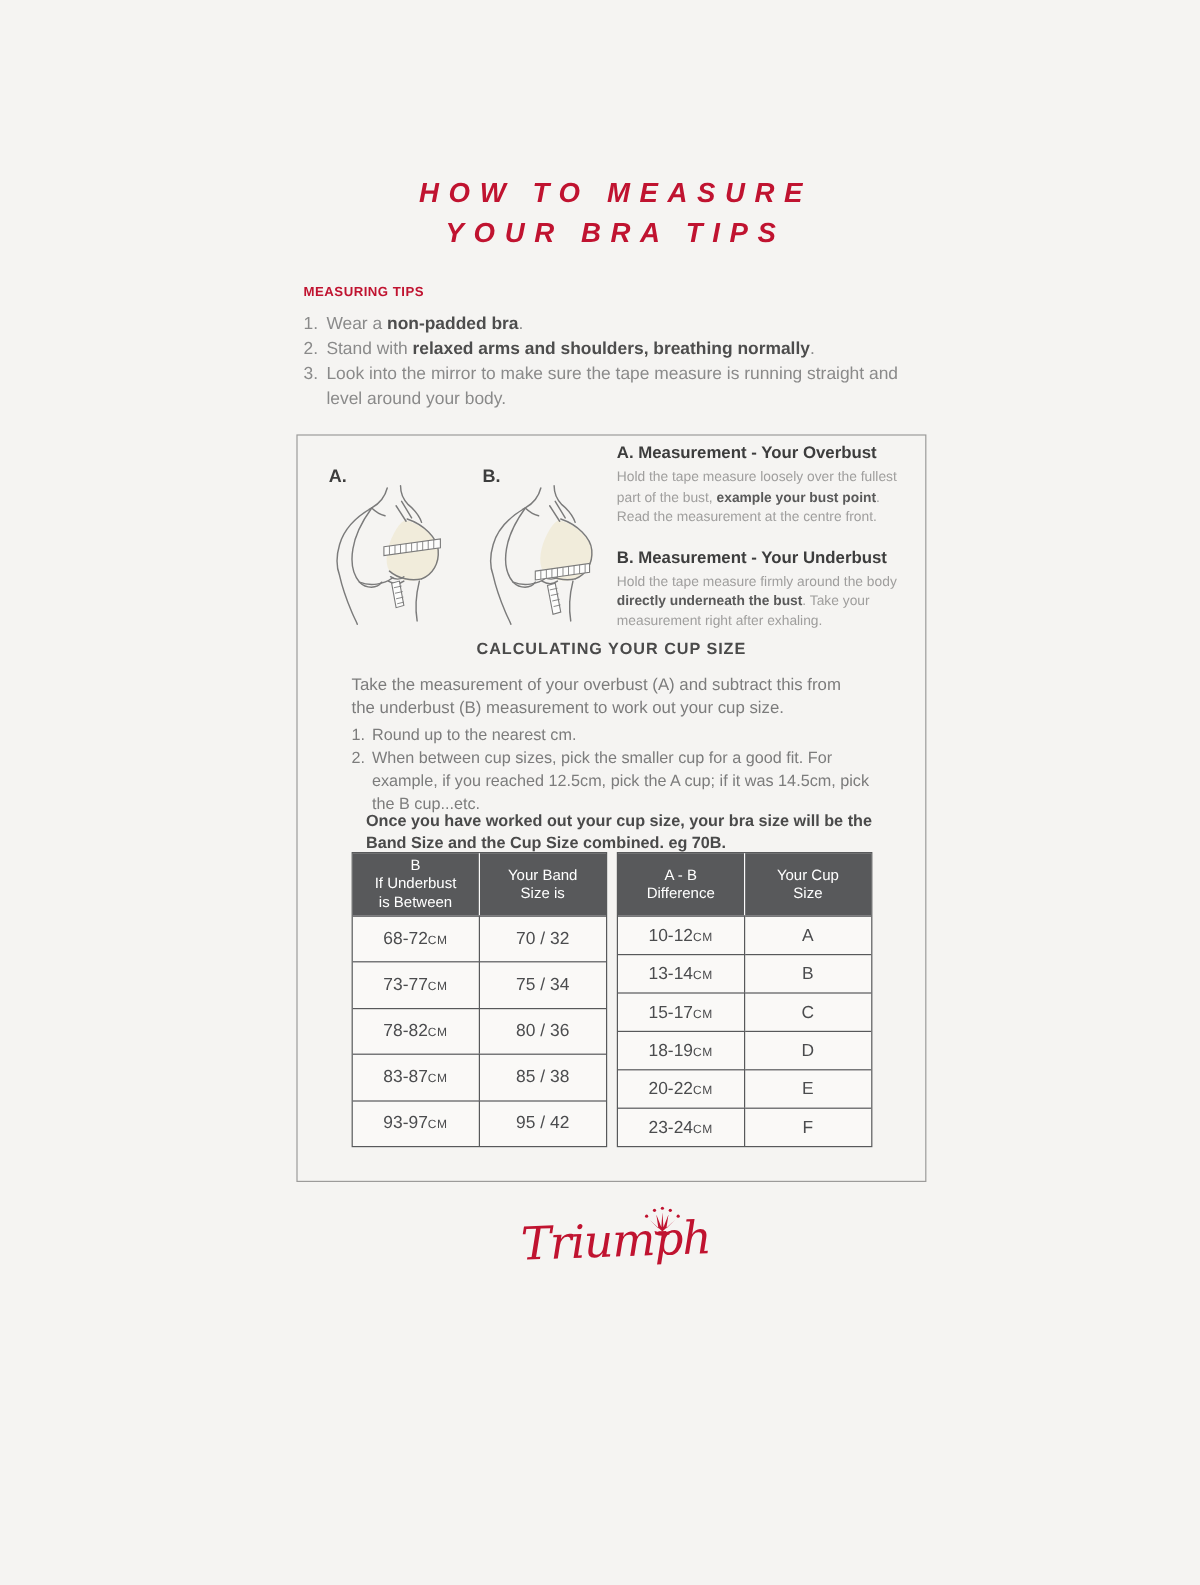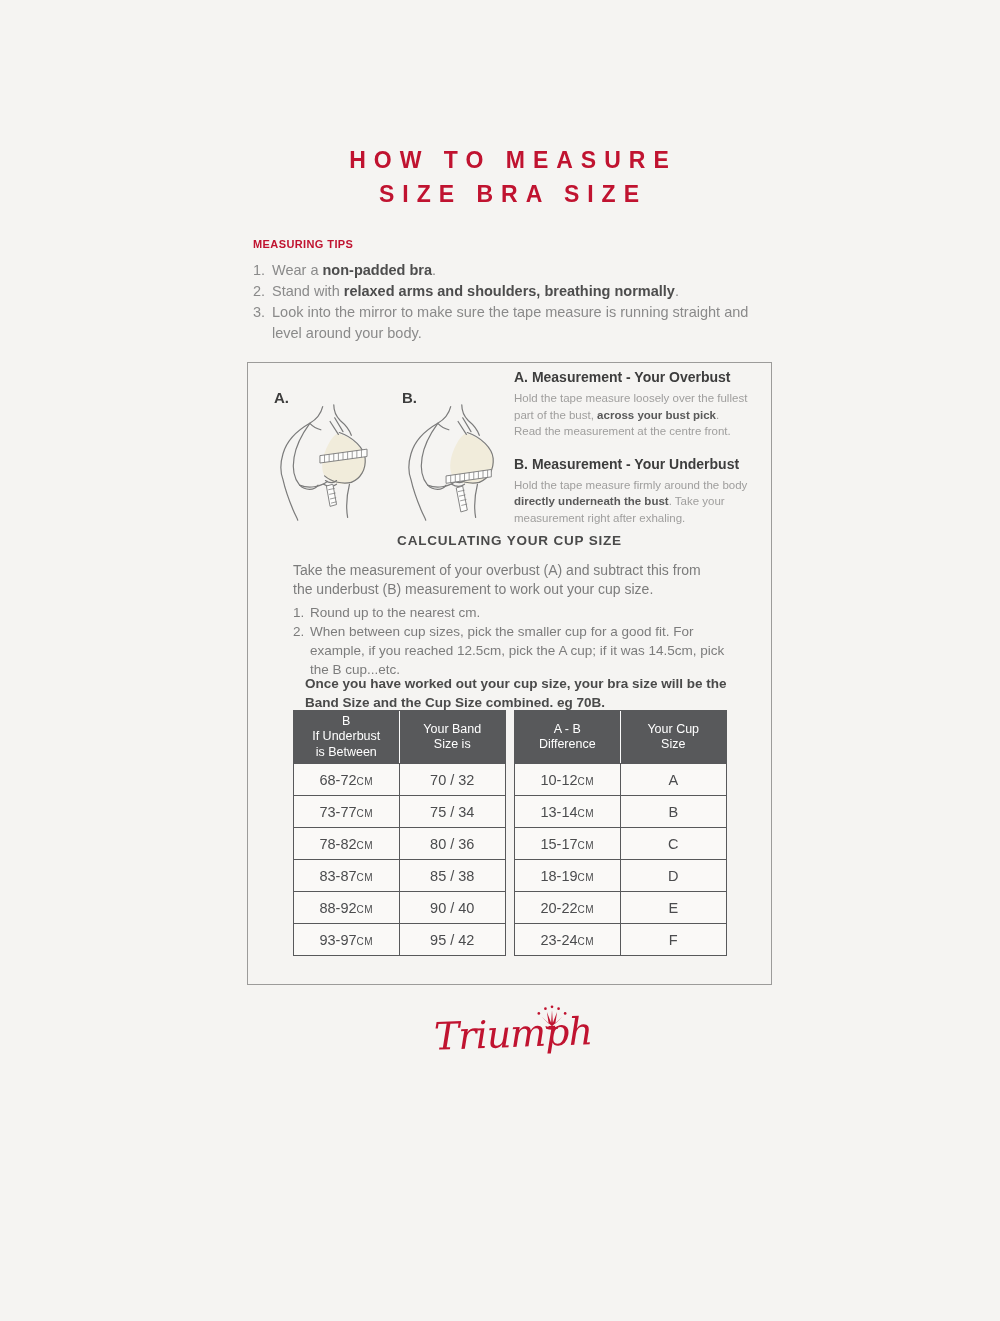--- a/index.html
+++ b/index.html
@@ -1,20 +1,20 @@
 <!DOCTYPE html>
 <html><head>
 <meta charset="utf-8">
 <style>
   html,body{margin:0;padding:0;}
   body{background:#f5f4f2;font-family:"Liberation Sans",sans-serif;}
   .page{position:relative;width:1000px;height:1321px;background:#f5f4f2;overflow:hidden;margin:0 auto;}
 
   
-  .title{position:absolute;left:253px;top:143px;width:520px;text-align:center;color:#c01330;}
+  .title{position:absolute;left:253px;top:143px;width:520px;text-align:center;color:#c01330;font-style:italic;}
   .title-line{font-size:23px;font-weight:bold;letter-spacing:8px;line-height:34px;}
 
   
   .tips{position:absolute;left:253px;top:238px;width:520px;}
   .tips-heading{margin:0 0 10px 0;font-size:11px;font-weight:bold;color:#c01330;letter-spacing:.4px;}
   .tips-list{list-style:none;margin:0;padding:0;}
   .tips-list li{display:flex;font-size:14.5px;line-height:21px;color:#8a8a8a;}
   .tips-list .num{width:19px;flex:0 0 19px;}
   .tips-list strong{color:#4d4d4d;font-weight:bold;}
 
@@ -82,21 +82,21 @@
     <path class="lineart" d="M46 22 C38 33 31 46 29 59 C27 71 29 82 35 89 C41 95 51 95 55 89"></path>
     <path class="lineart" d="M35 89 C45 93 57 91 65 85"></path>
     <path class="lineart" d="M63 84 C67 87 72 87 75 84 M61 88 C66 91 71 91 75 88"></path>
   </symbol>
 </svg>
 
 <div class="page">
 
   <header class="title">
     <div class="title-line">HOW TO MEASURE</div>
-    <div class="title-line">SIZE BRA SIZE</div>
+    <div class="title-line">YOUR BRA TIPS</div>
   </header>
 
   <section class="tips">
     <h2 class="tips-heading">MEASURING TIPS</h2>
     <ol class="tips-list">
       <li>
         <span class="num">1.</span>
         <span class="txt"><span>Wear a </span><strong>non-padded bra</strong><span>.</span></span>
       </li>
       <li>
@@ -130,21 +130,21 @@
       <g>
         <polygon class="tapefill" points="55,79 104,72 104,80 55,87"></polygon>
         <path class="ticks" d="M60 78.3 L60 86.3 M65 77.6 L65 85.6 M70 76.9 L70 84.9 M75 76.1 L75 84.1 M80 75.4 L80 83.4 M85 74.7 L85 82.7 M90 74 L90 82 M95 73.3 L95 81.3 M100 72.6 L100 80.6"></path>
         <polygon class="tapefill" points="66,92 73,90 78,116 71,118"></polygon>
         <path class="ticks" d="M68 96 L75 94.5 M69 101 L76 99.5 M70.3 106 L77 104.5 M71.5 111 L77.8 109.5"></path>
       </g>
     </svg>
 
     <div class="m-col">
       <h3 class="m-heading">A. Measurement - Your Overbust</h3>
-      <p class="m-body"><span>Hold the tape measure loosely over the fullest part of the bust, </span><strong>across your bust pick</strong><span>. Read the measurement at the centre front.</span></p>
+      <p class="m-body"><span>Hold the tape measure loosely over the fullest part of the bust, </span><strong>example your bust point</strong><span>. Read the measurement at the centre front.</span></p>
       <h3 class="m-heading">B. Measurement - Your Underbust</h3>
       <p class="m-body"><span>Hold the tape measure firmly around the body </span><strong>directly underneath the bust</strong><span>. Take your measurement right after exhaling.</span></p>
     </div>
 
     <div class="calc-heading">CALCULATING YOUR CUP SIZE</div>
     <p class="calc-intro">Take the measurement of your overbust (A) and subtract this from the underbust (B) measurement to work out your cup size.</p>
 
     <ol class="calc-steps">
       <li>
         <span class="num">1.</span>
@@ -183,24 +183,20 @@
             <td><span>73-77</span><span class="unit">cm</span></td>
             <td>75 / 34</td>
           </tr>
           <tr>
             <td><span>78-82</span><span class="unit">cm</span></td>
             <td>80 / 36</td>
           </tr>
           <tr>
             <td><span>83-87</span><span class="unit">cm</span></td>
             <td>85 / 38</td>
-          </tr>
-          <tr>
-            <td><span>88-92</span><span class="unit">cm</span></td>
-            <td>90 / 40</td>
           </tr>
           <tr>
             <td><span>93-97</span><span class="unit">cm</span></td>
             <td>95 / 42</td>
           </tr>
         </tbody>
       </table>
 
       <table class="cup">
         <thead>

